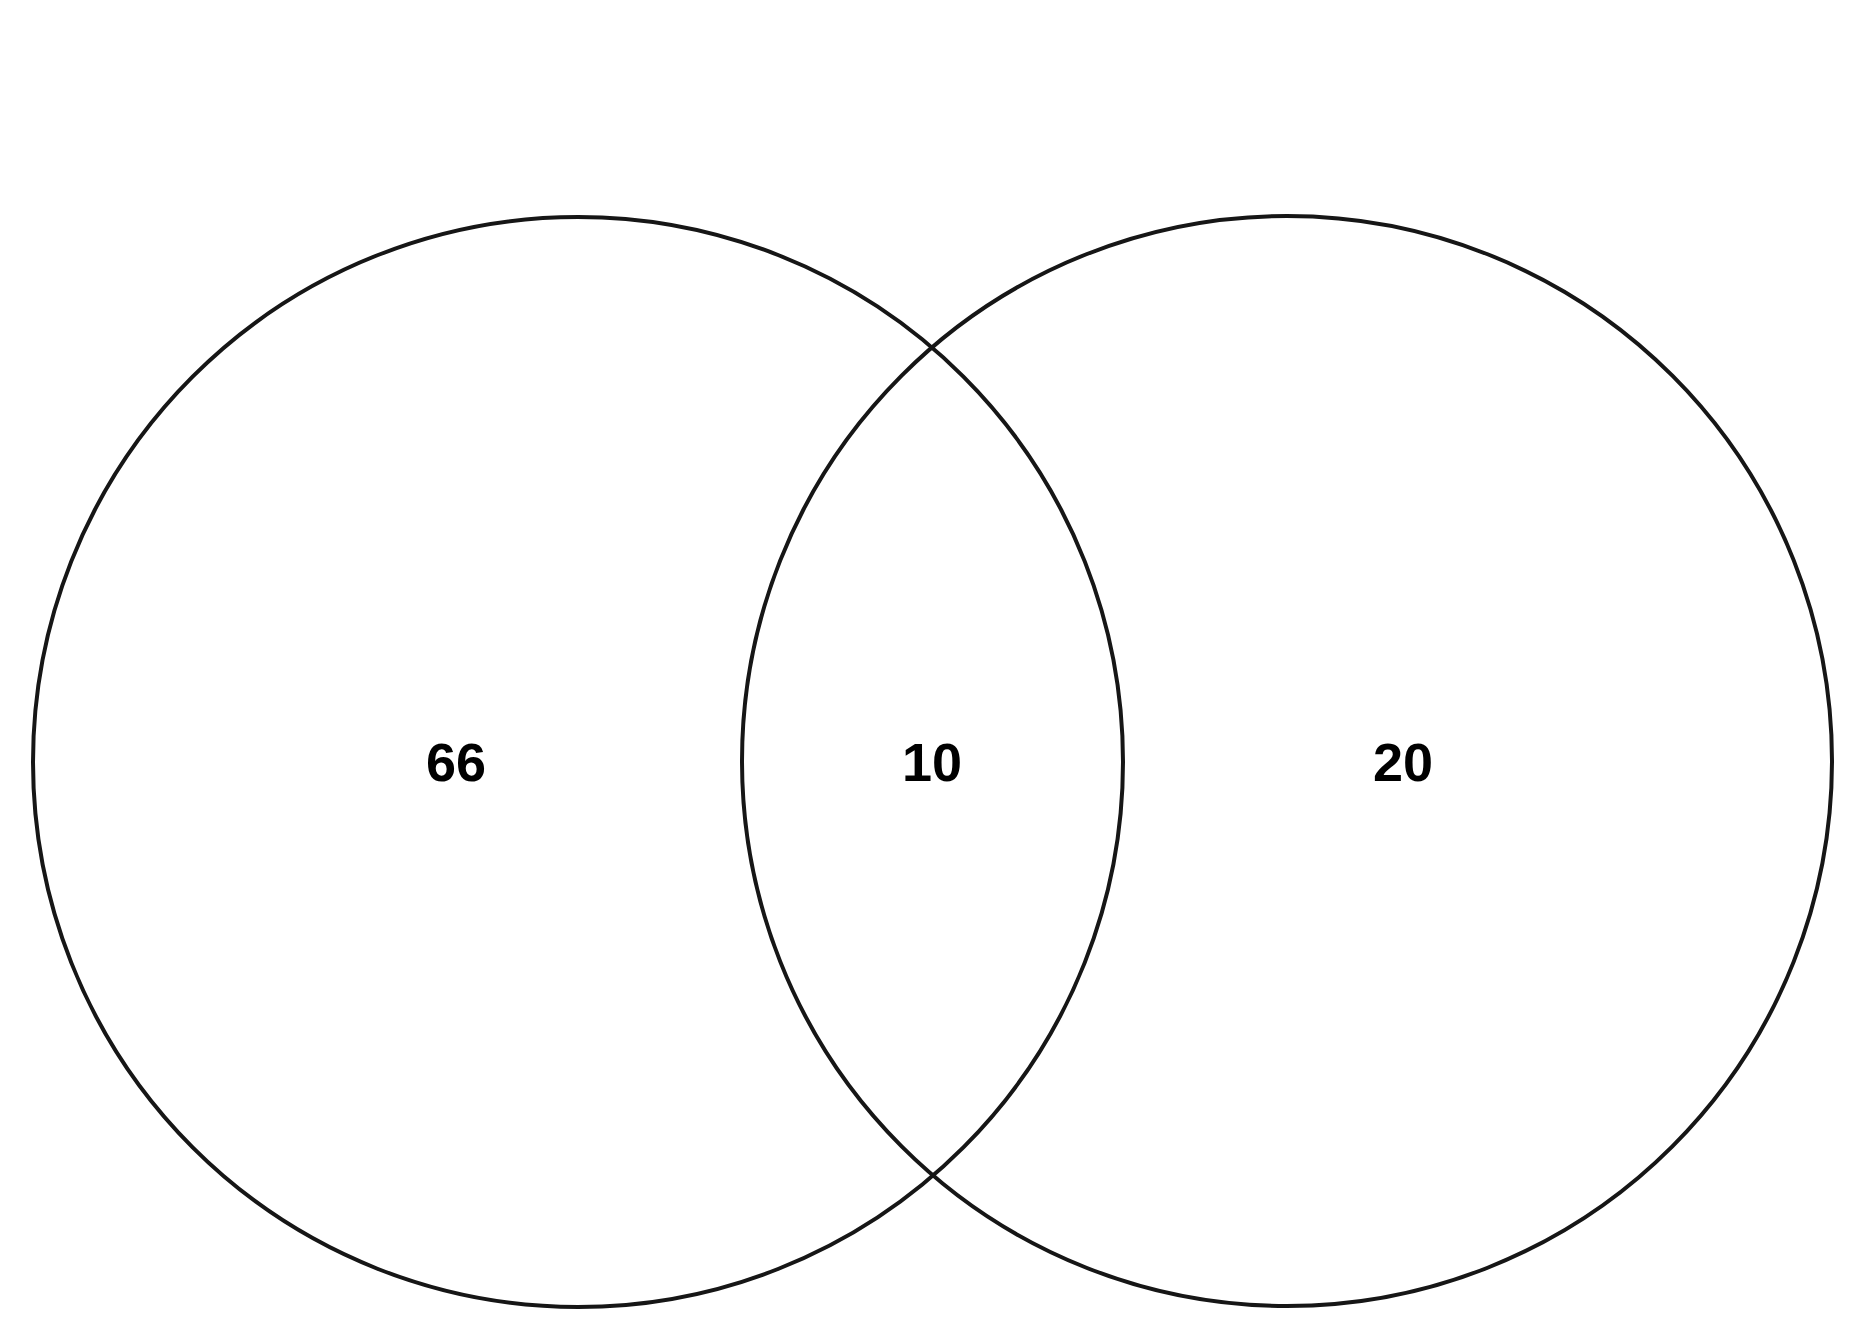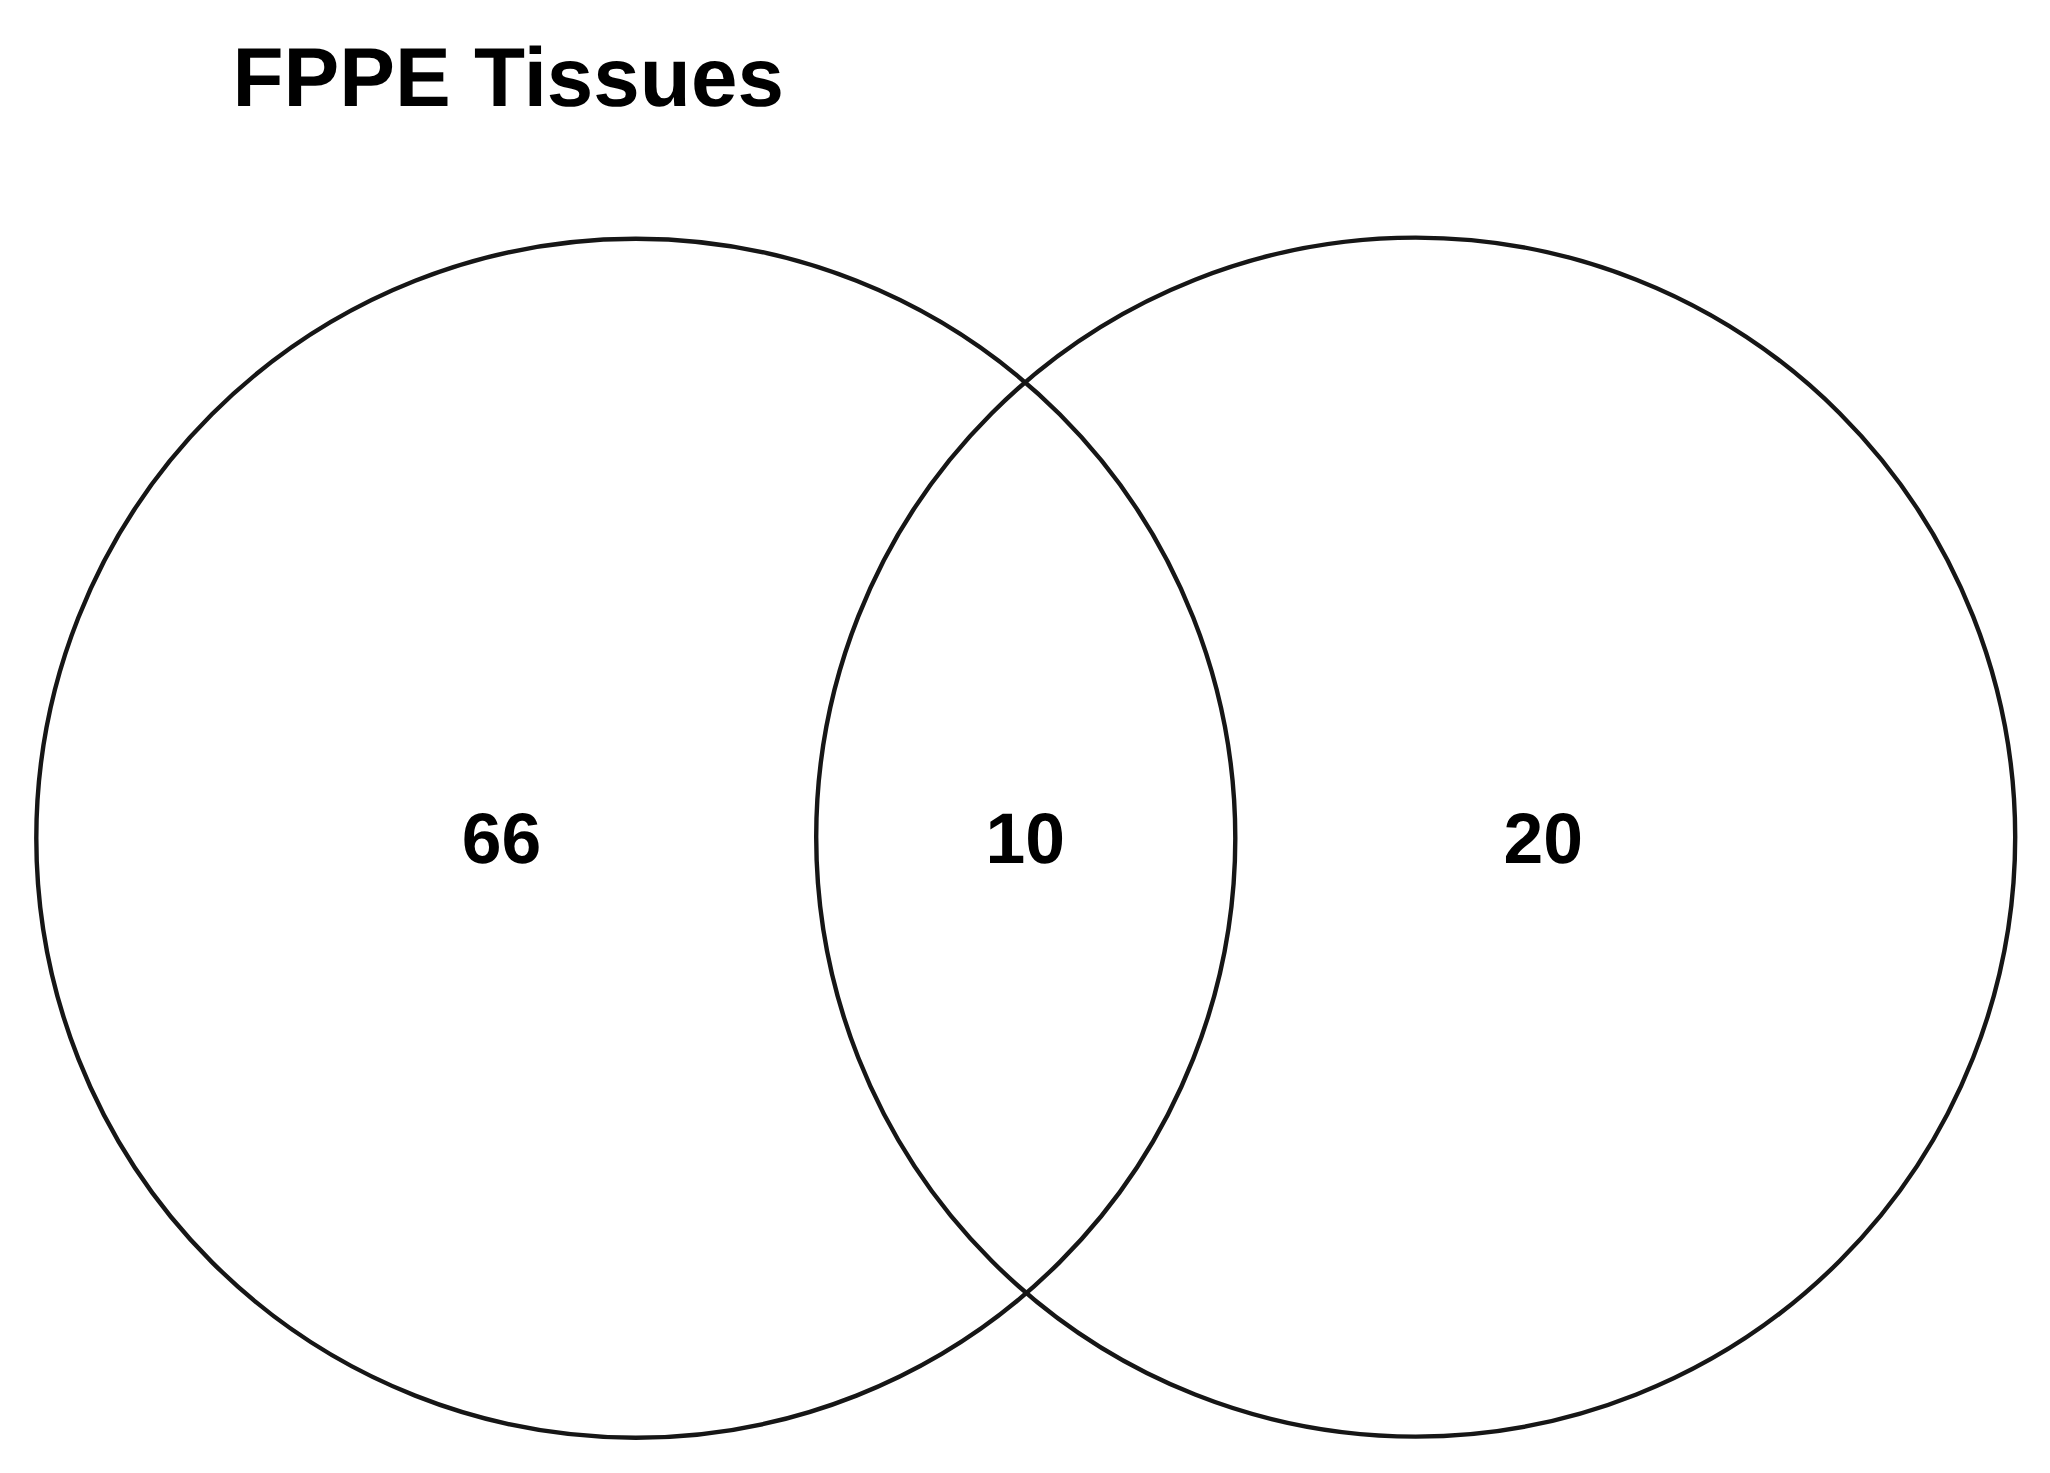--- a/index.html
+++ b/index.html
@@ -34,40 +34,39 @@
     font-weight: bold;
     color: #000000;
     white-space: nowrap;
     letter-spacing: 0px;
   }
   .set-title.left  { left: 462px;  top: 71px; }
   .set-title.right { left: 1400px; top: 71px; }
   .count {
     position: absolute;
     transform: translate(-50%, -50%);
-    font-size: 65px;
+    font-size: 54px;
     font-weight: bold;
     color: #000000;
     white-space: nowrap;
   }
   .count.left    { left: 456px;  top: 762px; }
   .count.overlap { left: 932px;  top: 762px; }
   .count.right   { left: 1403px; top: 762px; }
 </style>
 </head>
 <body>
 
 <div class="figure">
 
   <svg class="venn-svg" viewBox="0 0 1864 1339">
     <circle cx="578" cy="762" r="545"></circle>
     <circle cx="1287" cy="761" r="545"></circle>
   </svg>
 
-  <div class="set-title left">FPPE Tissues</div>
 
 
   <div class="count left">66</div>
 
   <div class="count overlap">10</div>
 
   <div class="count right">20</div>
 
 </div>
 

